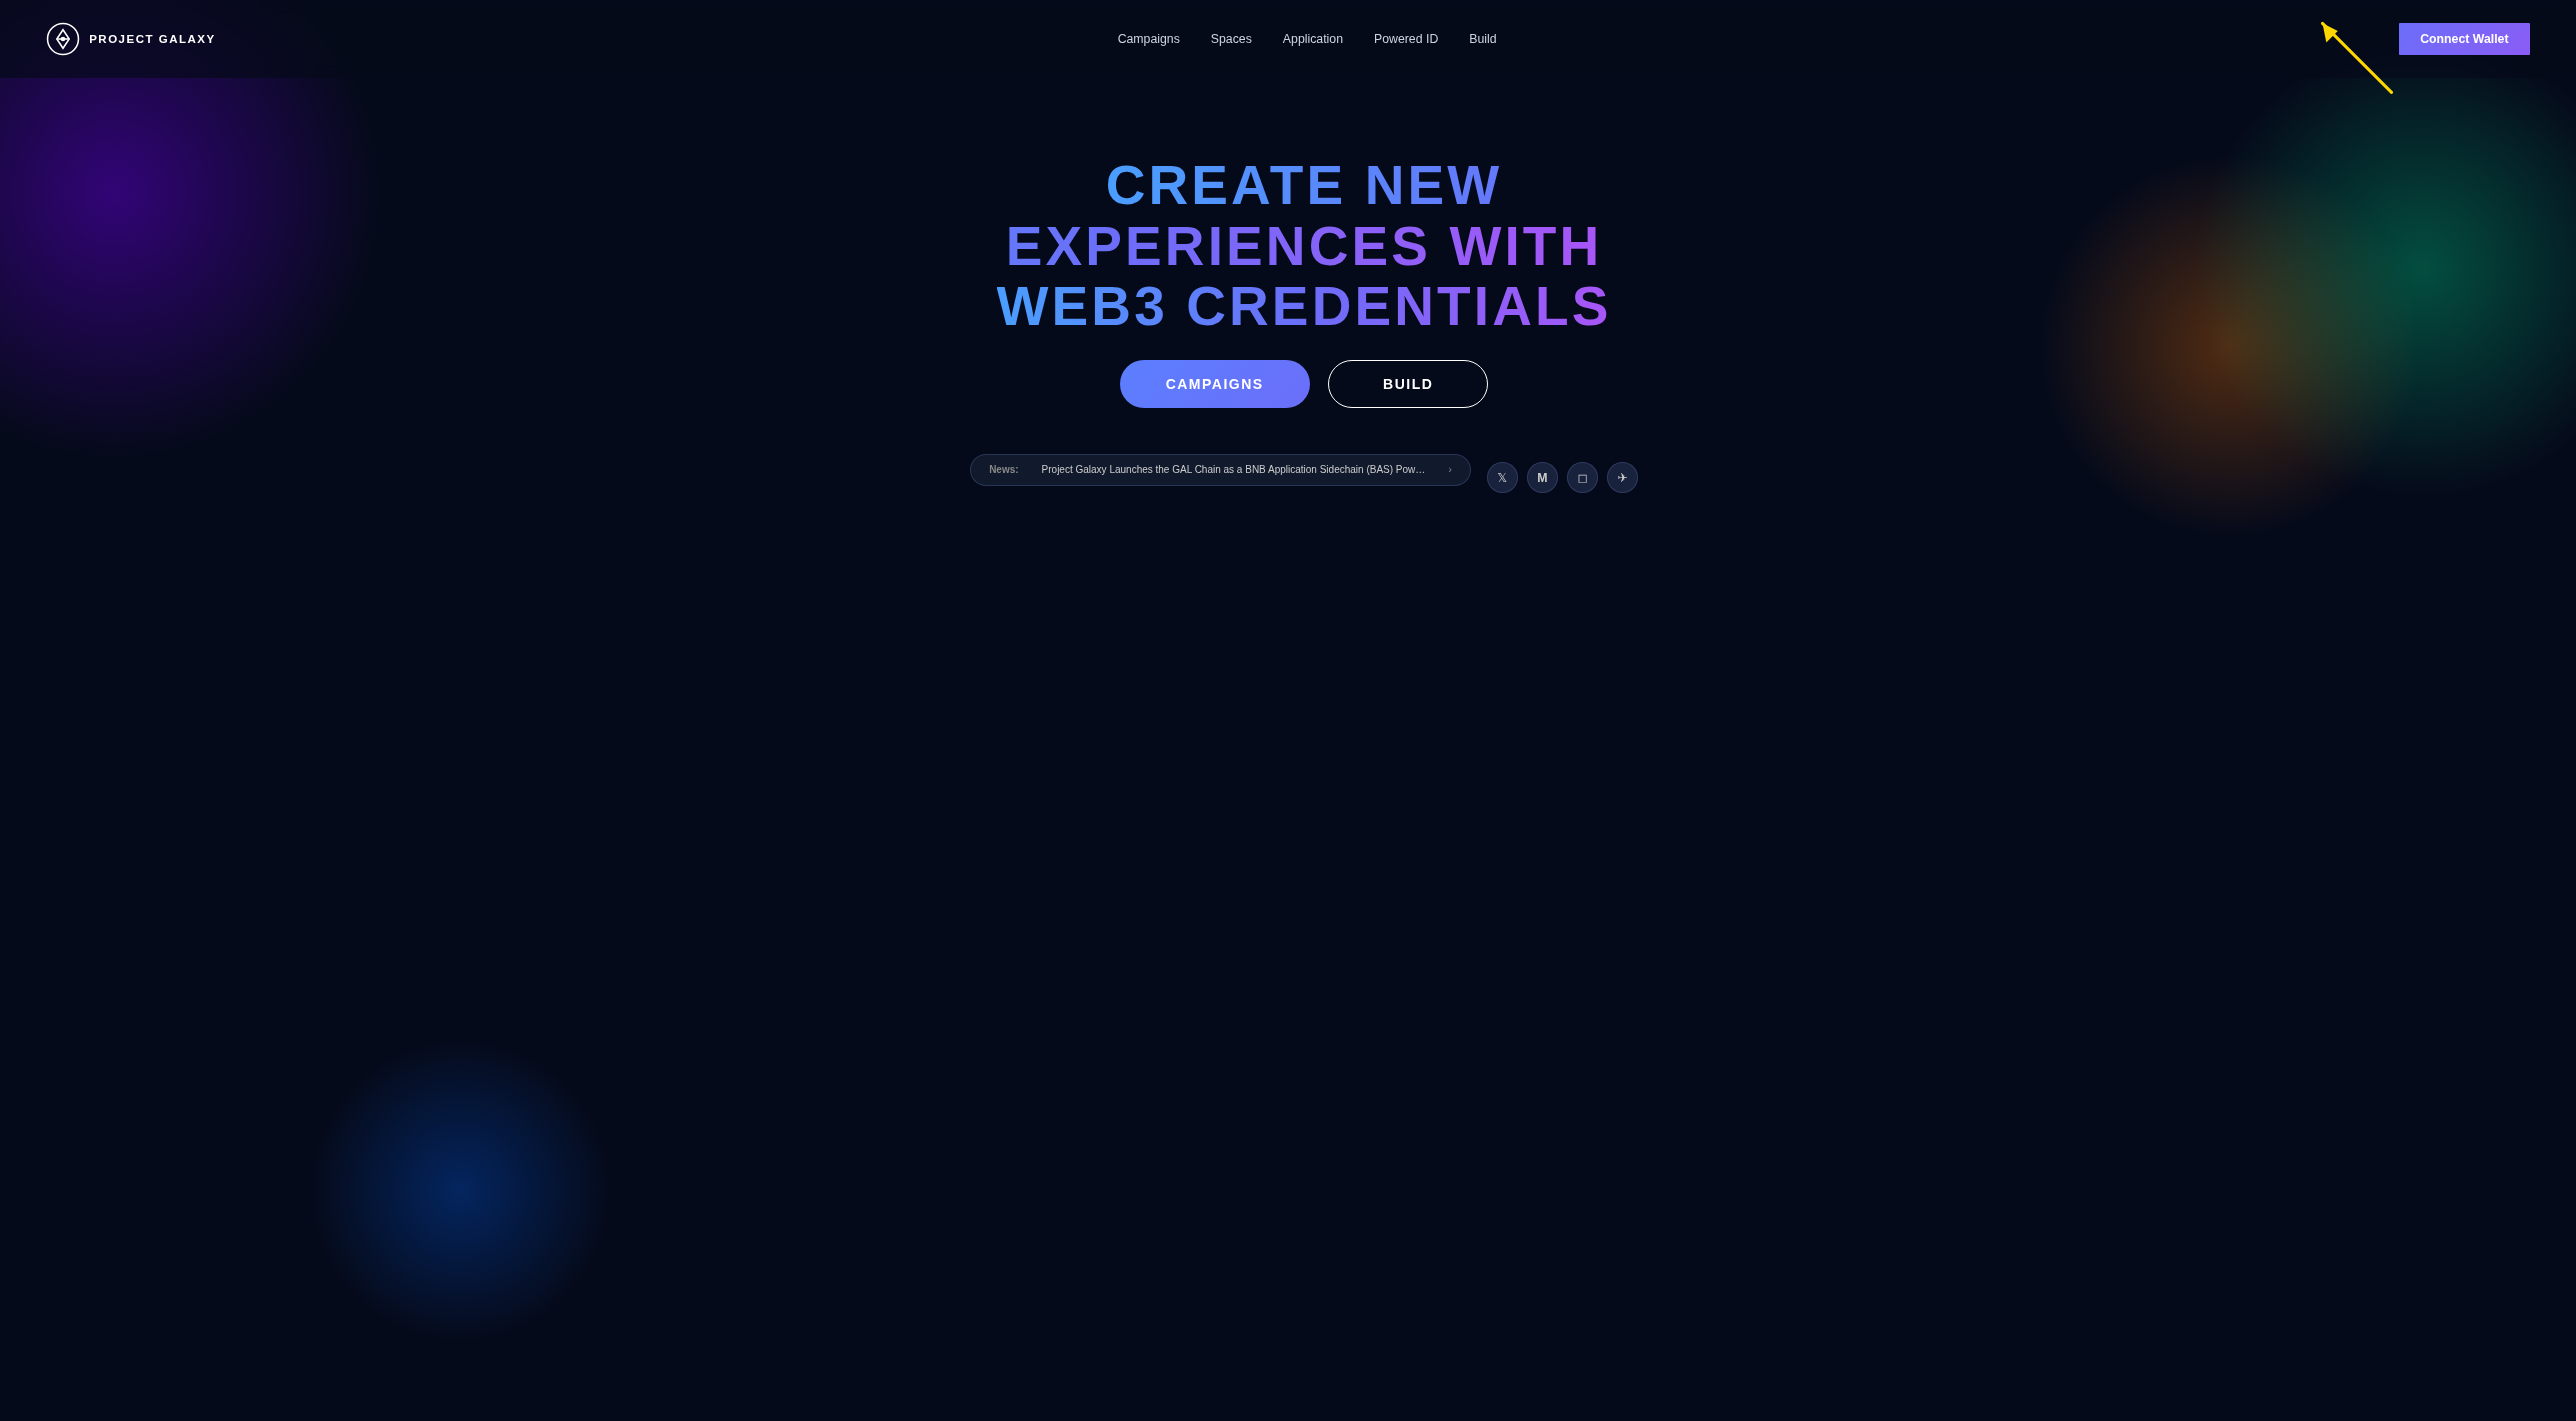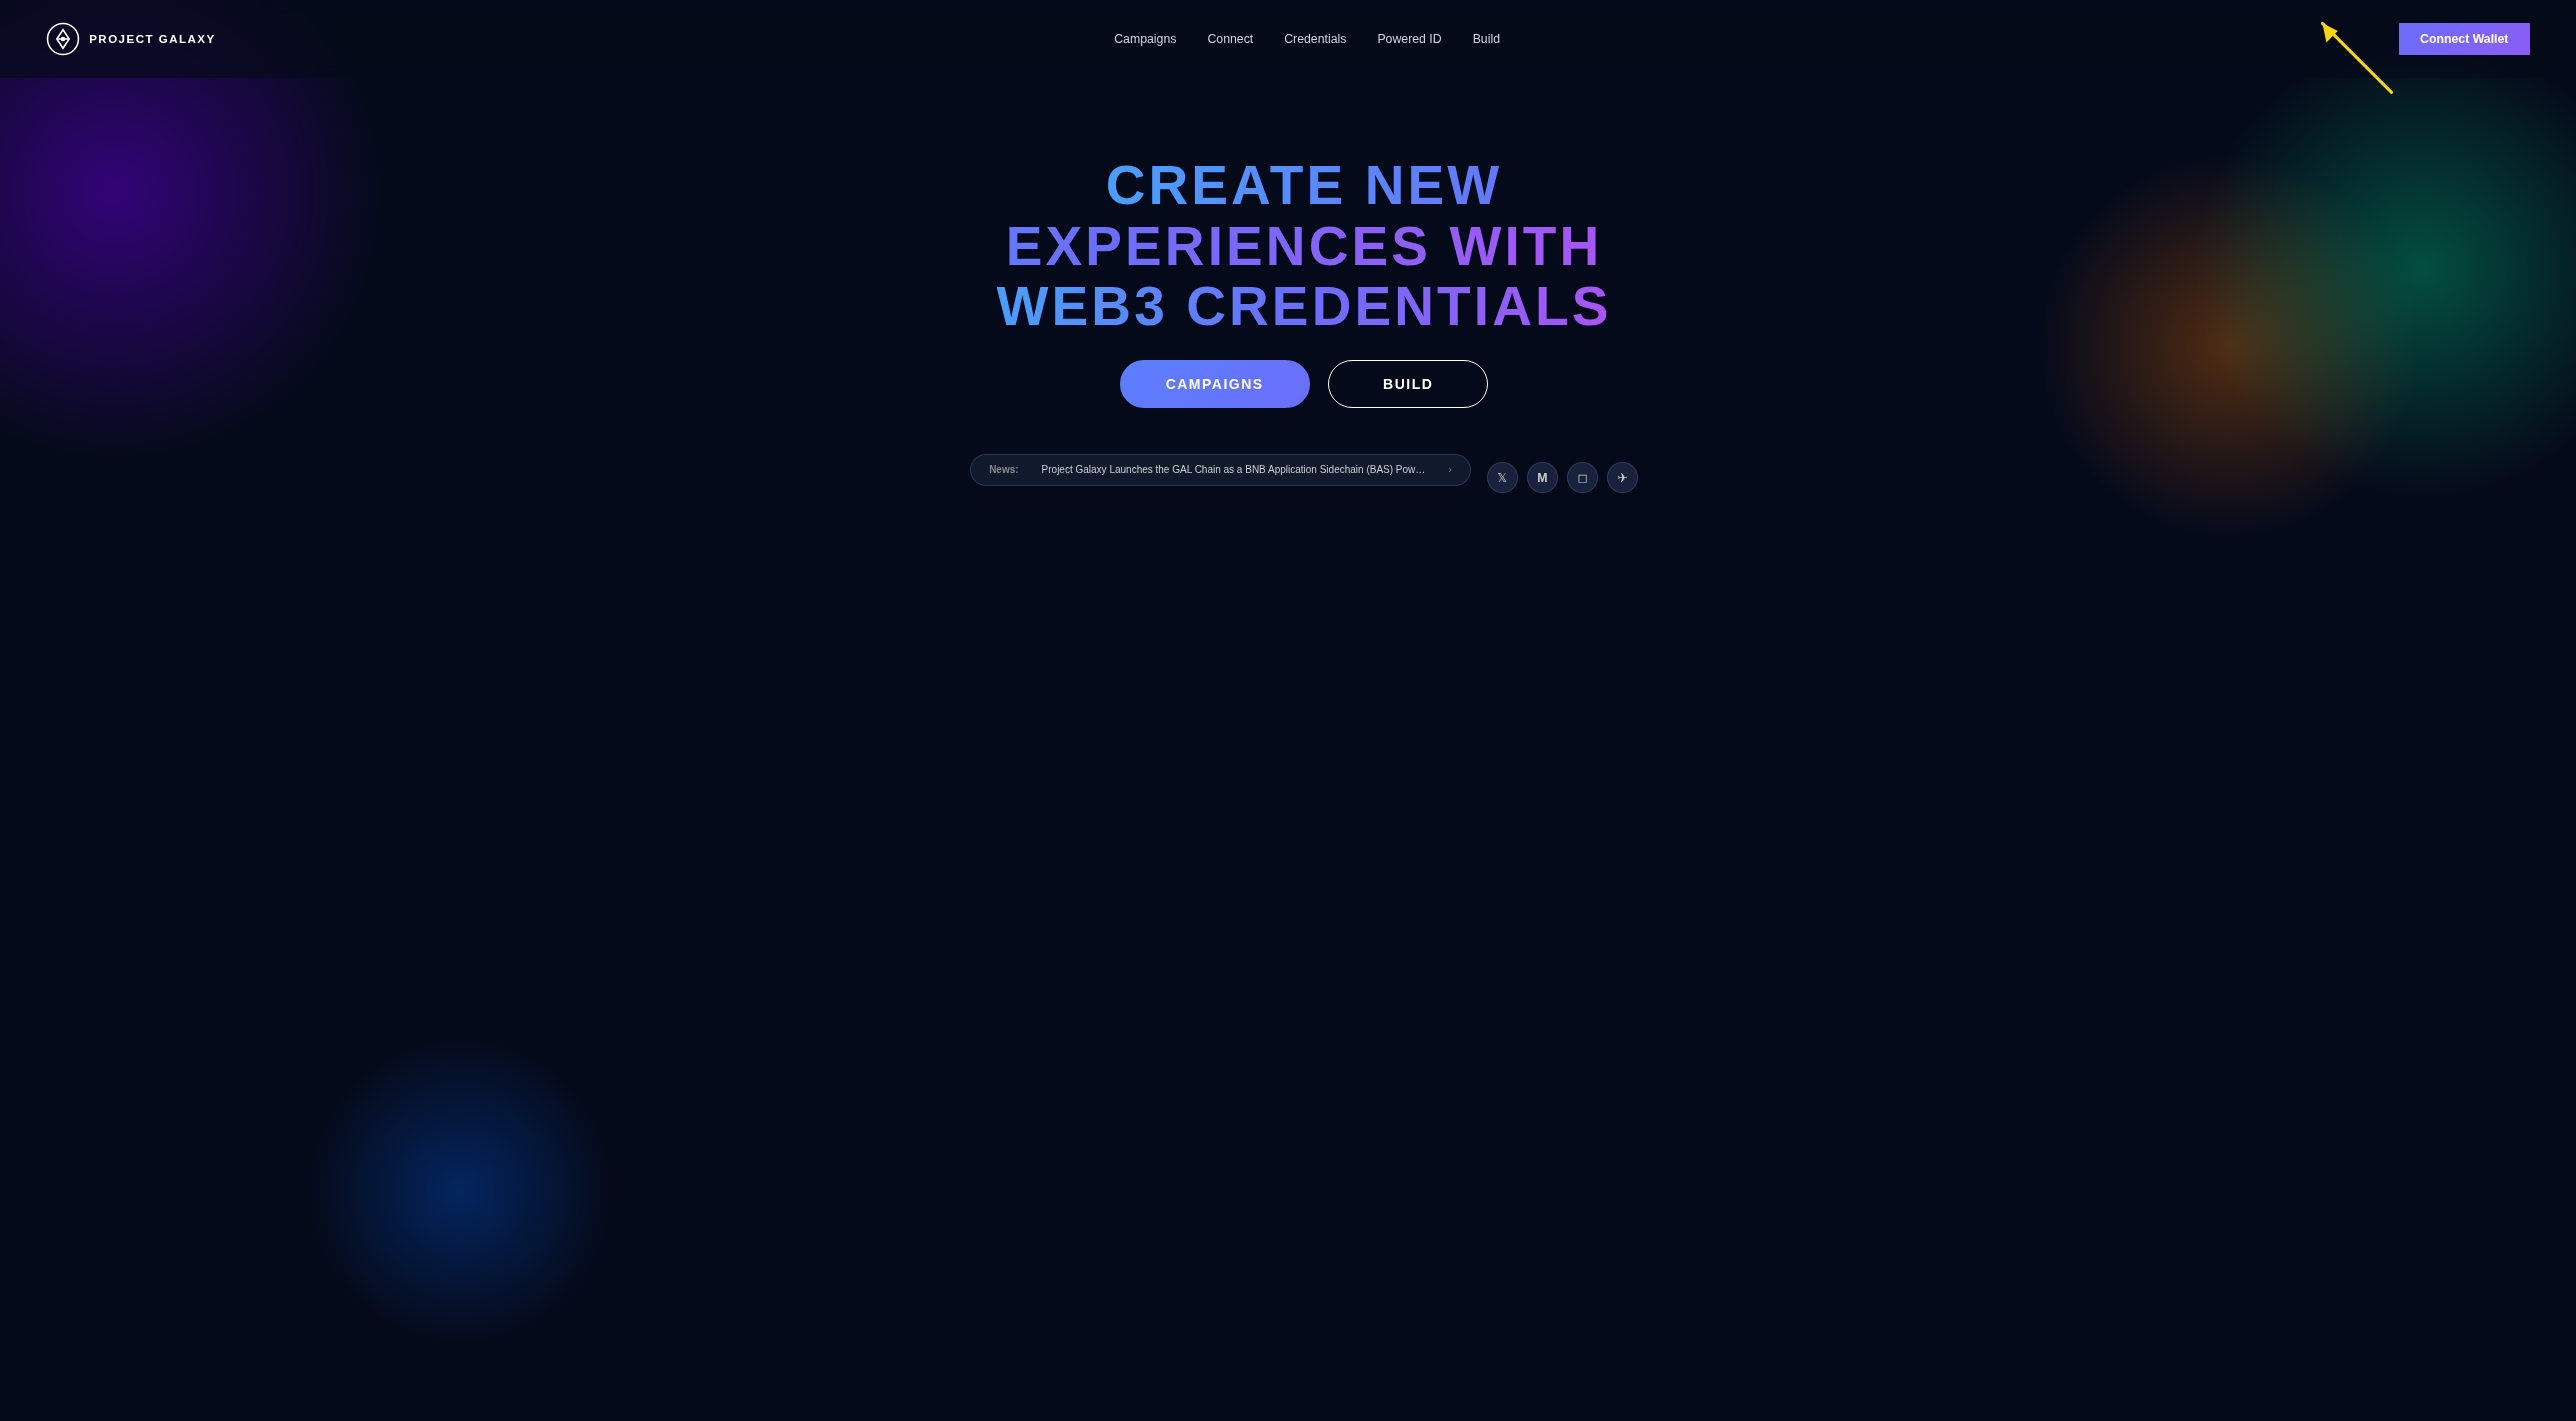--- a/index.html
+++ b/index.html
@@ -276,22 +276,22 @@
         <circle cx="22" cy="22" r="20" stroke="white" stroke-width="2" fill="none"></circle>
         <path d="M14 22 L22 10 L30 22 L22 34 Z" fill="none" stroke="white" stroke-width="2"></path>
         <path d="M14 22 L30 22" stroke="white" stroke-width="2"></path>
         <circle cx="22" cy="22" r="3" fill="white"></circle>
       </svg>
       <span class="logo-text">PROJECT GALAXY</span>
     </a>
 
     <ul class="nav-links">
       <li><a href="#">Campaigns</a></li>
-      <li><a href="#">Connect</a></li>
-      <li><a href="#">Credentials</a></li>
+      <li><a href="#">Spaces</a></li>
+      <li><a href="#">Application</a></li>
       <li><a href="#">Powered ID</a></li>
       <li><a href="#">Build</a></li>
     </ul>
 
     <button class="connect-wallet-btn">Connect Wallet</button>
   </nav>
 
   <div class="arrow-annotation">
     <svg viewBox="0 0 160 120" fill="none" xmlns="http://www.w3.org/2000/svg">
       <path d="M 140 110 L 50 20" stroke="#FFD700" stroke-width="4" stroke-linecap="round"></path>

